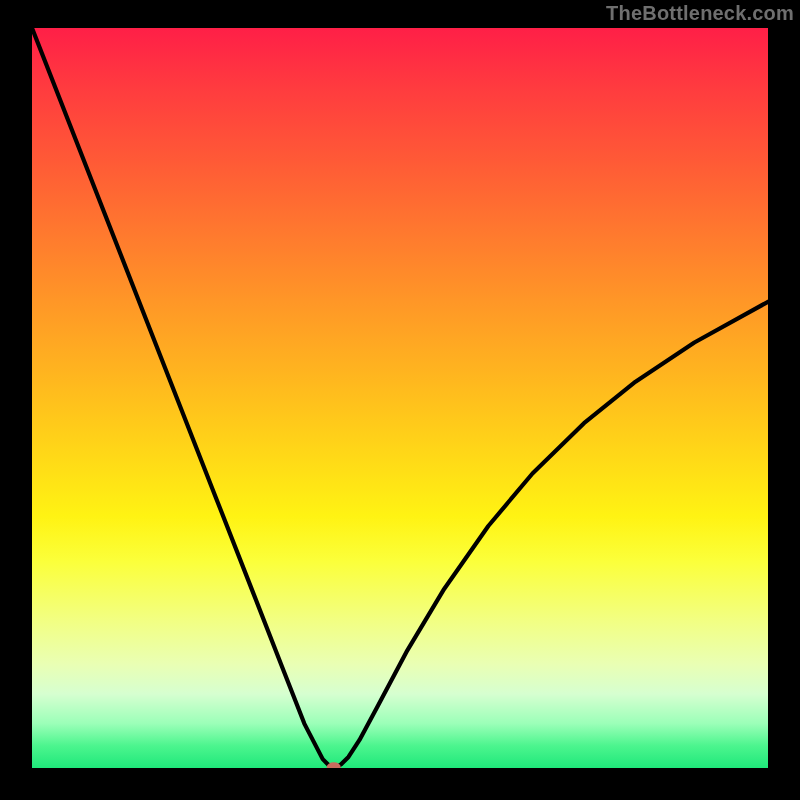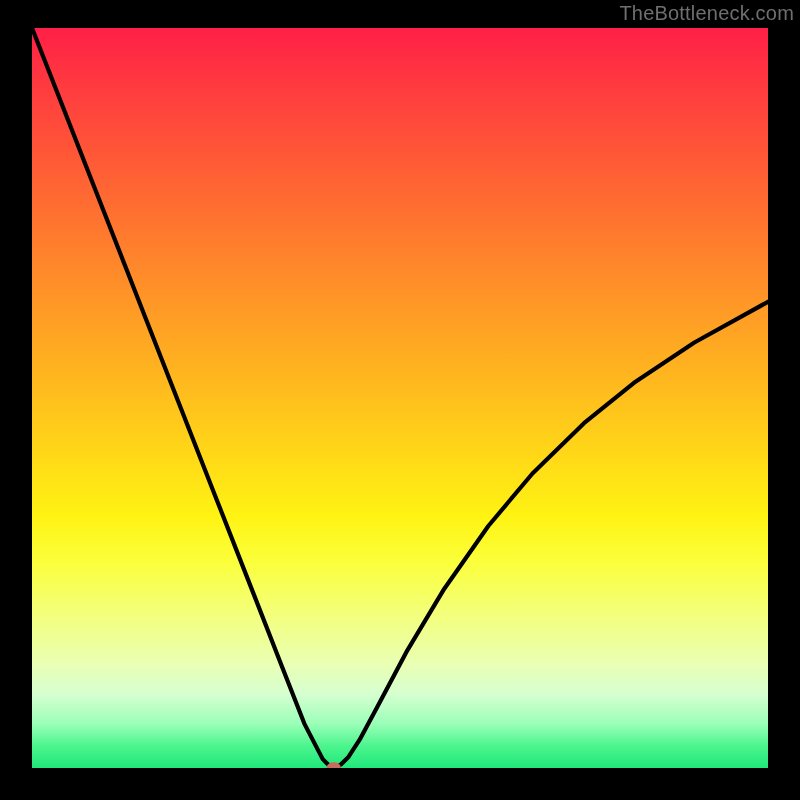--- a/index.html
+++ b/index.html
@@ -17,21 +17,21 @@
     width: 800px;
     height: 800px;
     background: #000;
   }
   .watermark {
     position: absolute;
     top: 2px;
     right: 6px;
     color: #6f6f6f;
     font-size: 20px;
-    font-weight: 400;
+    font-weight: 700;
     letter-spacing: 0.2px;
     user-select: none;
   }
   .plot {
     position: absolute;
     left: 32px;
     top: 28px;
     width: 736px;
     height: 740px;
   }

